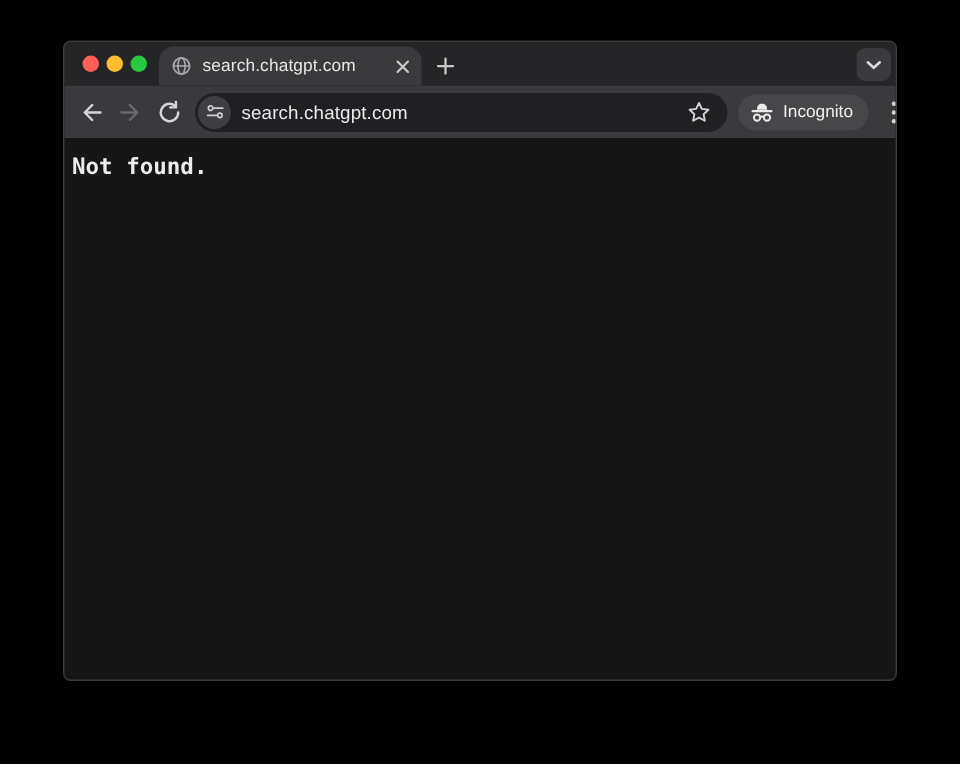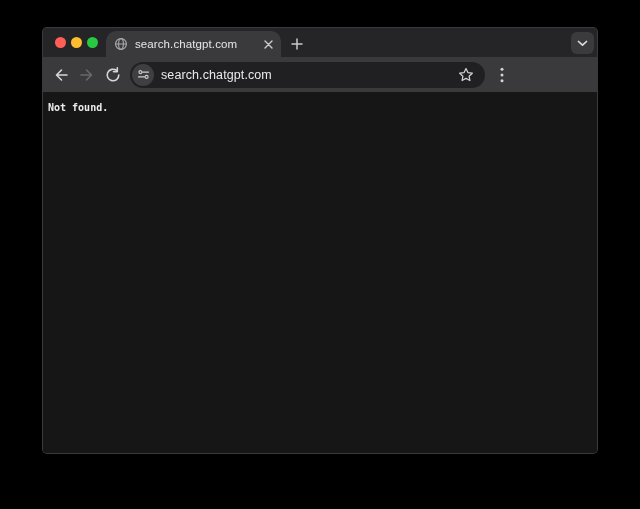--- a/index.html
+++ b/index.html
@@ -159,21 +159,21 @@
 
   
   .content {
     flex: 1 1 auto;
     background: #161616;
     padding: 10px 5px;
   }
   .content-text {
     font-family: "DejaVu Sans Mono", "Liberation Mono", monospace;
     font-weight: bold;
-    font-size: 10px;
+    font-size: 15px;
     color: #ececec;
     white-space: pre;
   }
 
   svg { display: block; }
 </style>
 </head>
 <body>
 
 <div class="stage">
@@ -259,20 +259,32 @@
         <span class="omnibox-url">search.chatgpt.com</span>
         <span class="bookmark-btn">
           <span>
             <svg width="16" height="16" viewBox="0 0 16 16">
               <path d="M8 1.6 L9.9 5.6 L14.3 6.2 L11.1 9.2 L11.9 13.5 L8 11.4 L4.1 13.5 L4.9 9.2 L1.7 6.2 L6.1 5.6 Z" fill="none" stroke="#d2d2d4" stroke-width="1.25" stroke-linejoin="round"></path>
             </svg>
           </span>
         </span>
       </div>
 
+      <div class="incognito-chip">
+        <span>
+          <svg width="16" height="14" viewBox="0 0 16 14">
+            <path d="M4.6 5.2 C4.6 2.4 6 1.2 8 1.2 C10 1.2 11.4 2.4 11.4 5.2 Z" fill="#ececee"></path>
+            <rect x="1" y="5.4" width="14" height="1.4" rx="0.7" fill="#ececee"></rect>
+            <circle cx="4.7" cy="10.4" r="2.1" fill="none" stroke="#ececee" stroke-width="1.3"></circle>
+            <circle cx="11.3" cy="10.4" r="2.1" fill="none" stroke="#ececee" stroke-width="1.3"></circle>
+            <path d="M6.8 10.1 Q8 9.2 9.2 10.1" fill="none" stroke="#ececee" stroke-width="1.2"></path>
+          </svg>
+        </span>
+        <span class="incognito-label">Incognito</span>
+      </div>
 
       <div class="menu-btn">
         <span>
           <svg width="4" height="16" viewBox="0 0 4 16">
             <circle cx="2" cy="2.2" r="1.5" fill="#d4d4d6"></circle>
             <circle cx="2" cy="8" r="1.5" fill="#d4d4d6"></circle>
             <circle cx="2" cy="13.8" r="1.5" fill="#d4d4d6"></circle>
           </svg>
         </span>
       </div>

